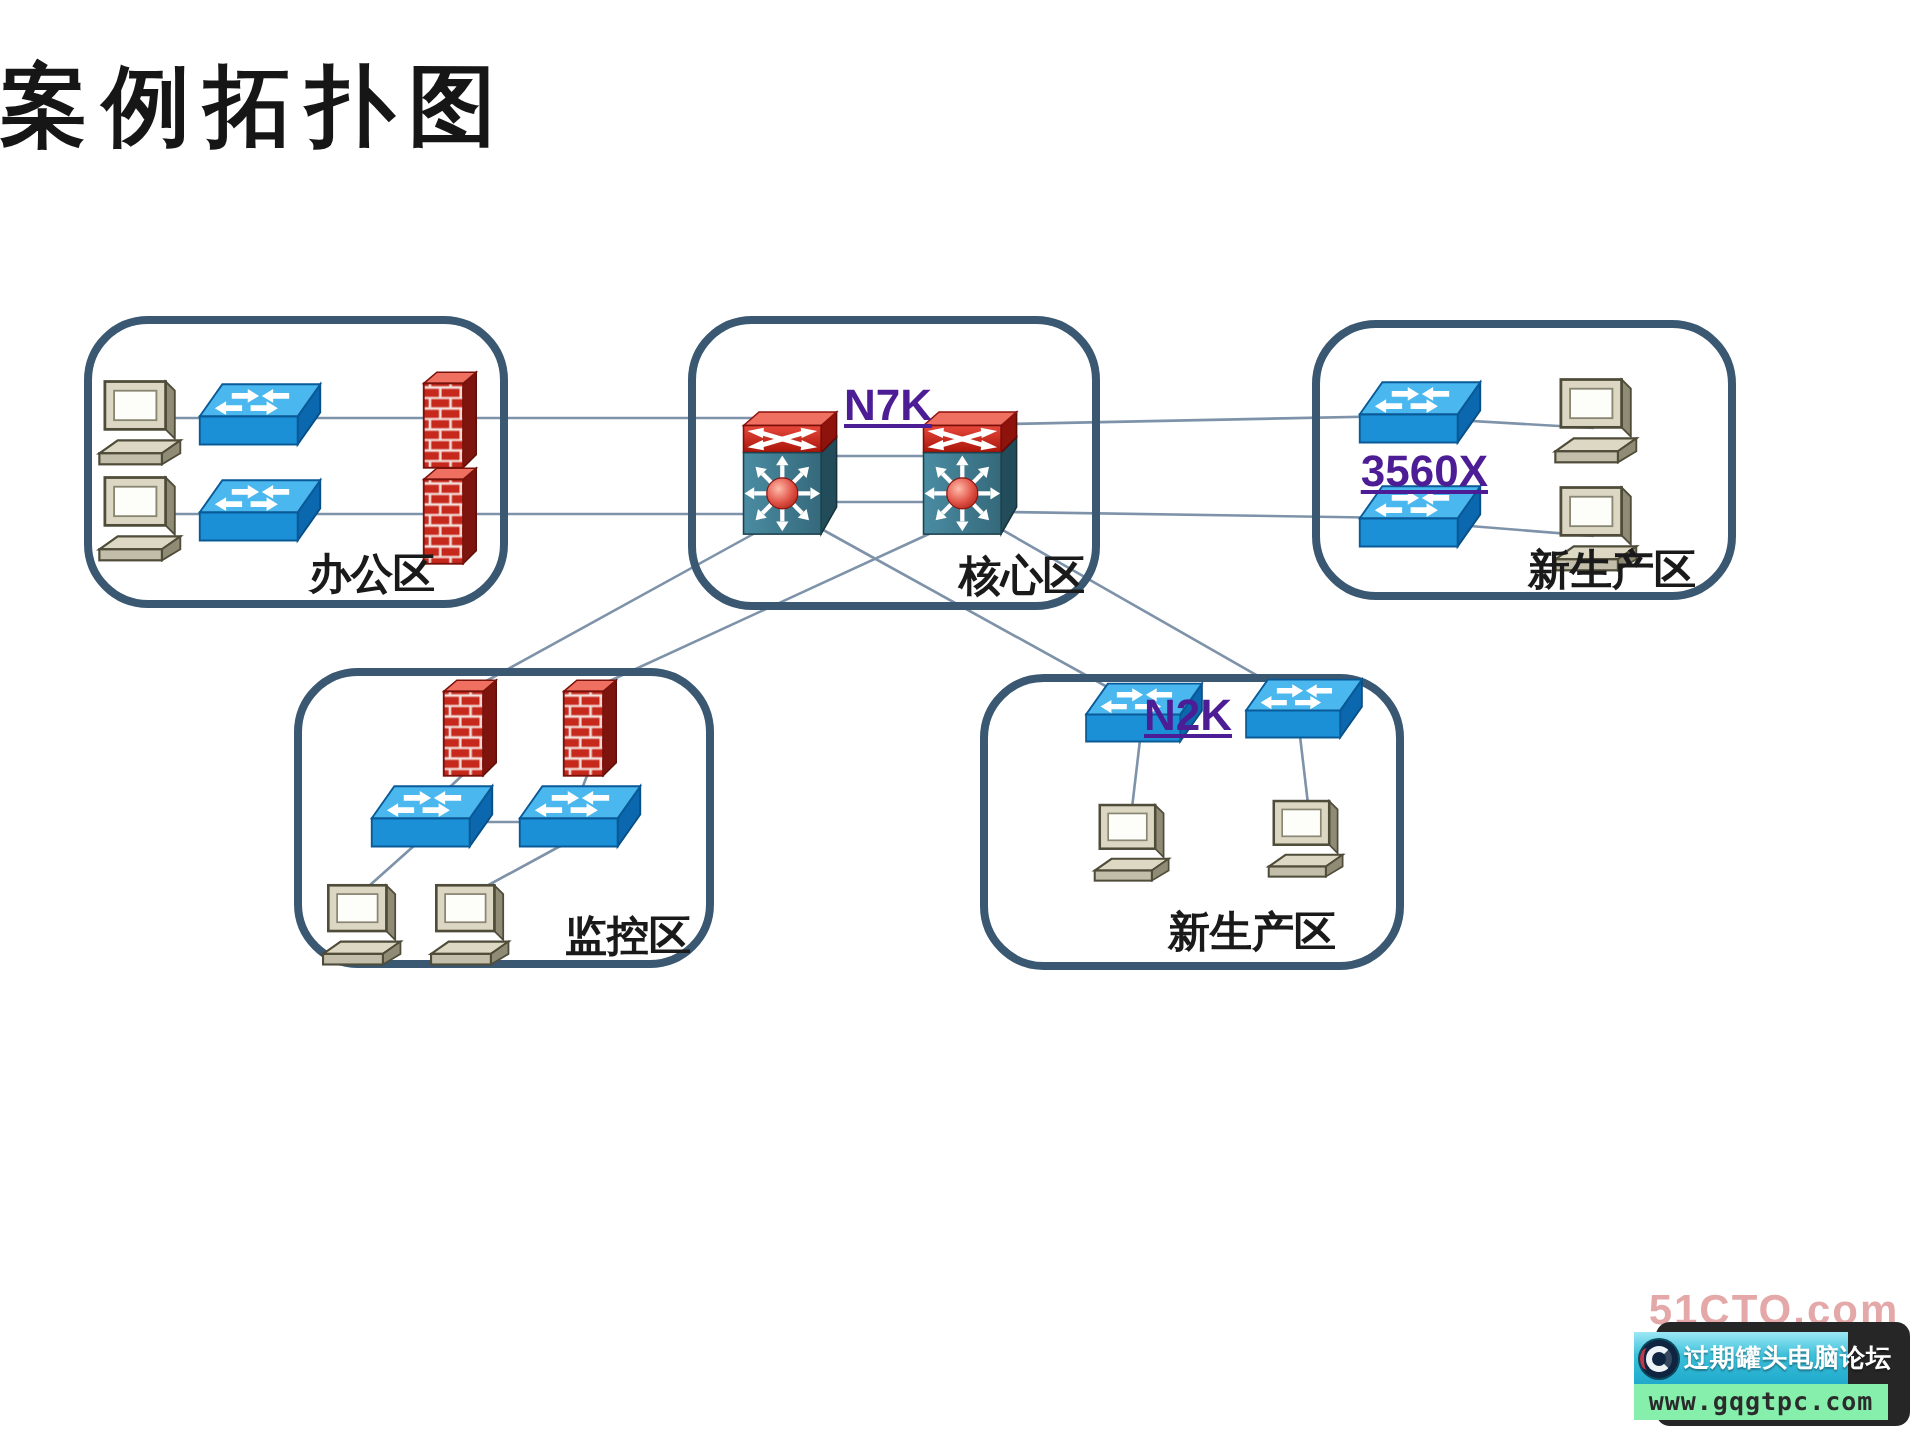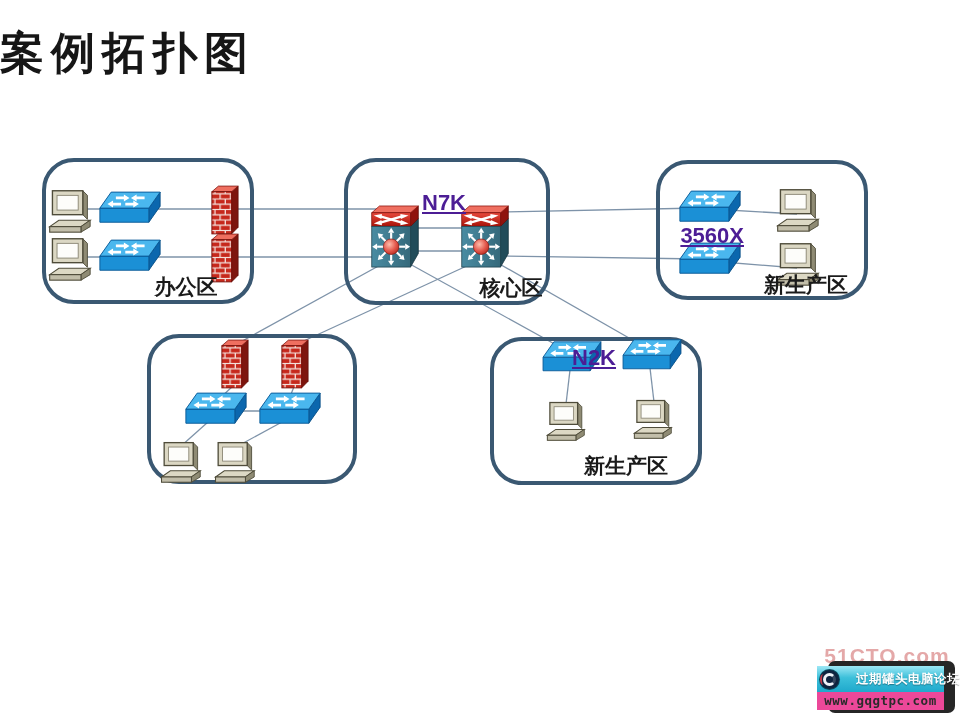--- a/index.html
+++ b/index.html
@@ -20,33 +20,33 @@
   .node{position:absolute;z-index:3;}
   .node svg{display:block;width:100%;height:100%;}
   .zlabel{position:absolute;z-index:4;font-family:"DejaVu Serif",serif;font-weight:700;
           font-size:21px;color:#1a1a1a;text-align:center;}
   .dlabel{position:absolute;z-index:4;font-family:"Liberation Sans",sans-serif;
           font-weight:700;font-size:22px;color:#4c1d95;text-decoration:underline;}
   .ghost-wm{position:absolute;left:818px;top:644px;width:138px;z-index:4;text-align:center;
             font-weight:700;font-size:21px;letter-spacing:1px;color:#b91c1c;opacity:.38;}
   .wm-shadow{position:absolute;left:828px;top:661px;width:127px;height:52px;z-index:5;
              background:#262626;border-radius:7px;}
-  .wm-banner{position:absolute;left:817px;top:666px;width:127px;height:26px;z-index:6;
+  .wm-banner{position:absolute;left:817px;top:666px;width:107px;height:26px;z-index:6;
              background:linear-gradient(180deg,#9de7f5 0%,#3cc0da 45%,#1fa9cc 100%);
-             display:flex;align-items:center;gap:17px;padding-left:3px;box-sizing:border-box;}
+             display:flex;align-items:center;gap:3px;padding-left:3px;box-sizing:border-box;}
   .wm-logo{position:relative;width:19px;height:19px;flex:0 0 auto;border-radius:50%;
            background:#0f2440;box-shadow:0 0 0 1px #0a4a5e;}
   .wm-logo::before{content:"";position:absolute;left:3px;top:3px;right:3px;bottom:3px;
            border:3px solid #eef3f8;border-right-color:rgba(238,243,248,.18);border-radius:50%;}
   .wm-logo::after{content:"";position:absolute;left:0;top:4px;width:5px;height:11px;
            border-left:2px solid #c23a4a;border-radius:50%;}
   .wm-banner-text{color:#fff;font-weight:700;font-size:12.5px;line-height:1;white-space:nowrap;
            letter-spacing:.5px;text-shadow:0 1px 1px rgba(0,0,0,.35);}
   .wm-url{position:absolute;left:817px;top:692px;width:127px;height:18px;z-index:6;
-          background:#ec4899;color:#2b2b2b;text-align:center;
+          background:#86efac;color:#2b2b2b;text-align:center;
           font-family:"DejaVu Sans Mono",monospace;font-weight:700;font-size:12.5px;
           line-height:18px;letter-spacing:.5px;}
 </style>
 </head>
 <body>
 
 <div class="stage">
 
   <svg width="0" height="0" style="position:absolute" aria-hidden="true">
     <defs>
@@ -293,20 +293,21 @@
     </div>
   <div class="node" style="left:631px;top:396px;width:42px;height:46px">
       <svg viewBox="0 0 50 54">
         <use href="#sym-pc"></use>
       </svg>
     </div>
 
   <div class="zlabel" style="left:136px;top:273px;width:100px">办公区</div>
   <div class="zlabel" style="left:461px;top:274px;width:100px">核心区</div>
   <div class="zlabel" style="left:736px;top:271px;width:140px">新生产区</div>
+  <div class="zlabel" style="left:264px;top:454px;width:100px">监控区</div>
   <div class="zlabel" style="left:556px;top:452px;width:140px">新生产区</div>
 
   <div class="dlabel" style="left:422px;top:190px">N7K</div>
   <div class="dlabel" style="left:678px;top:223px;width:66px;text-align:right">3560X</div>
   <div class="dlabel" style="left:572px;top:345px">N2K</div>
 
   <div class="ghost-wm">51CTO.com</div>
   <div class="wm-shadow"></div>
   <div class="wm-banner">
     <span class="wm-logo"></span>

